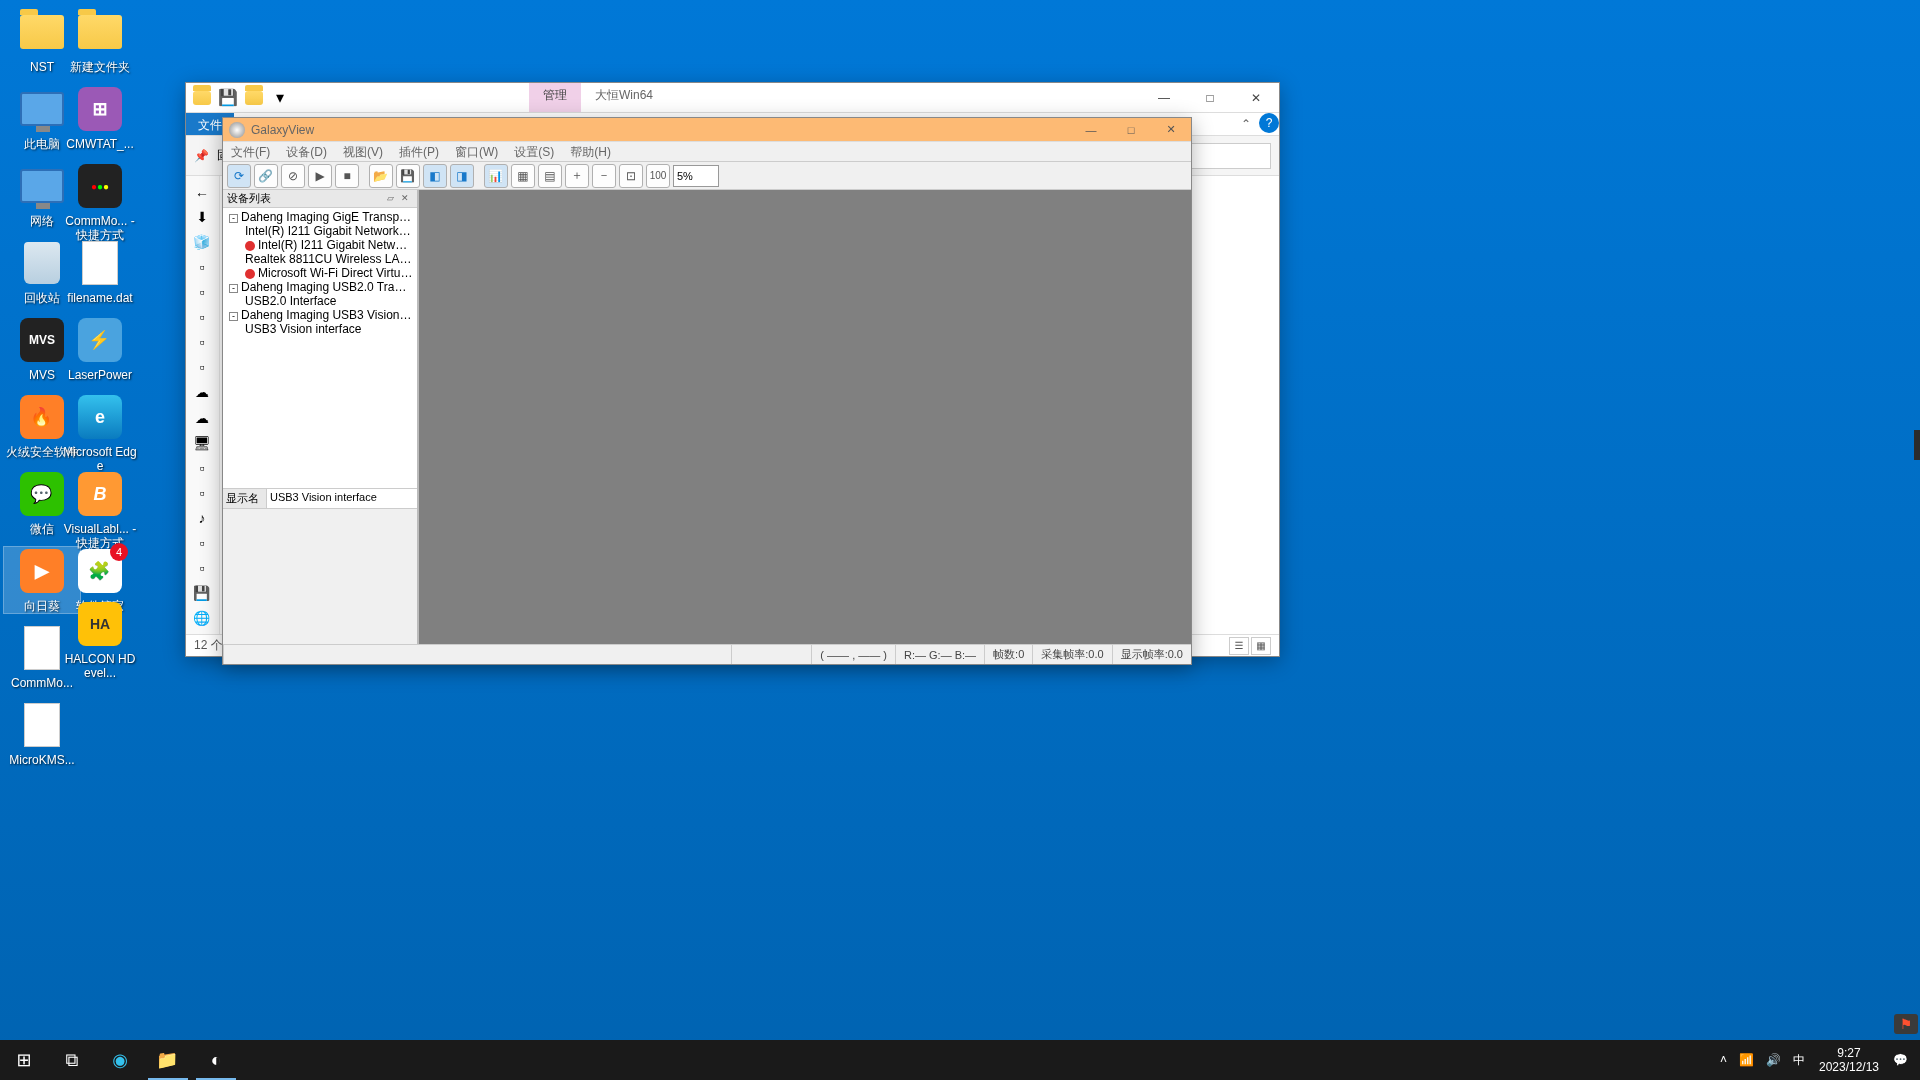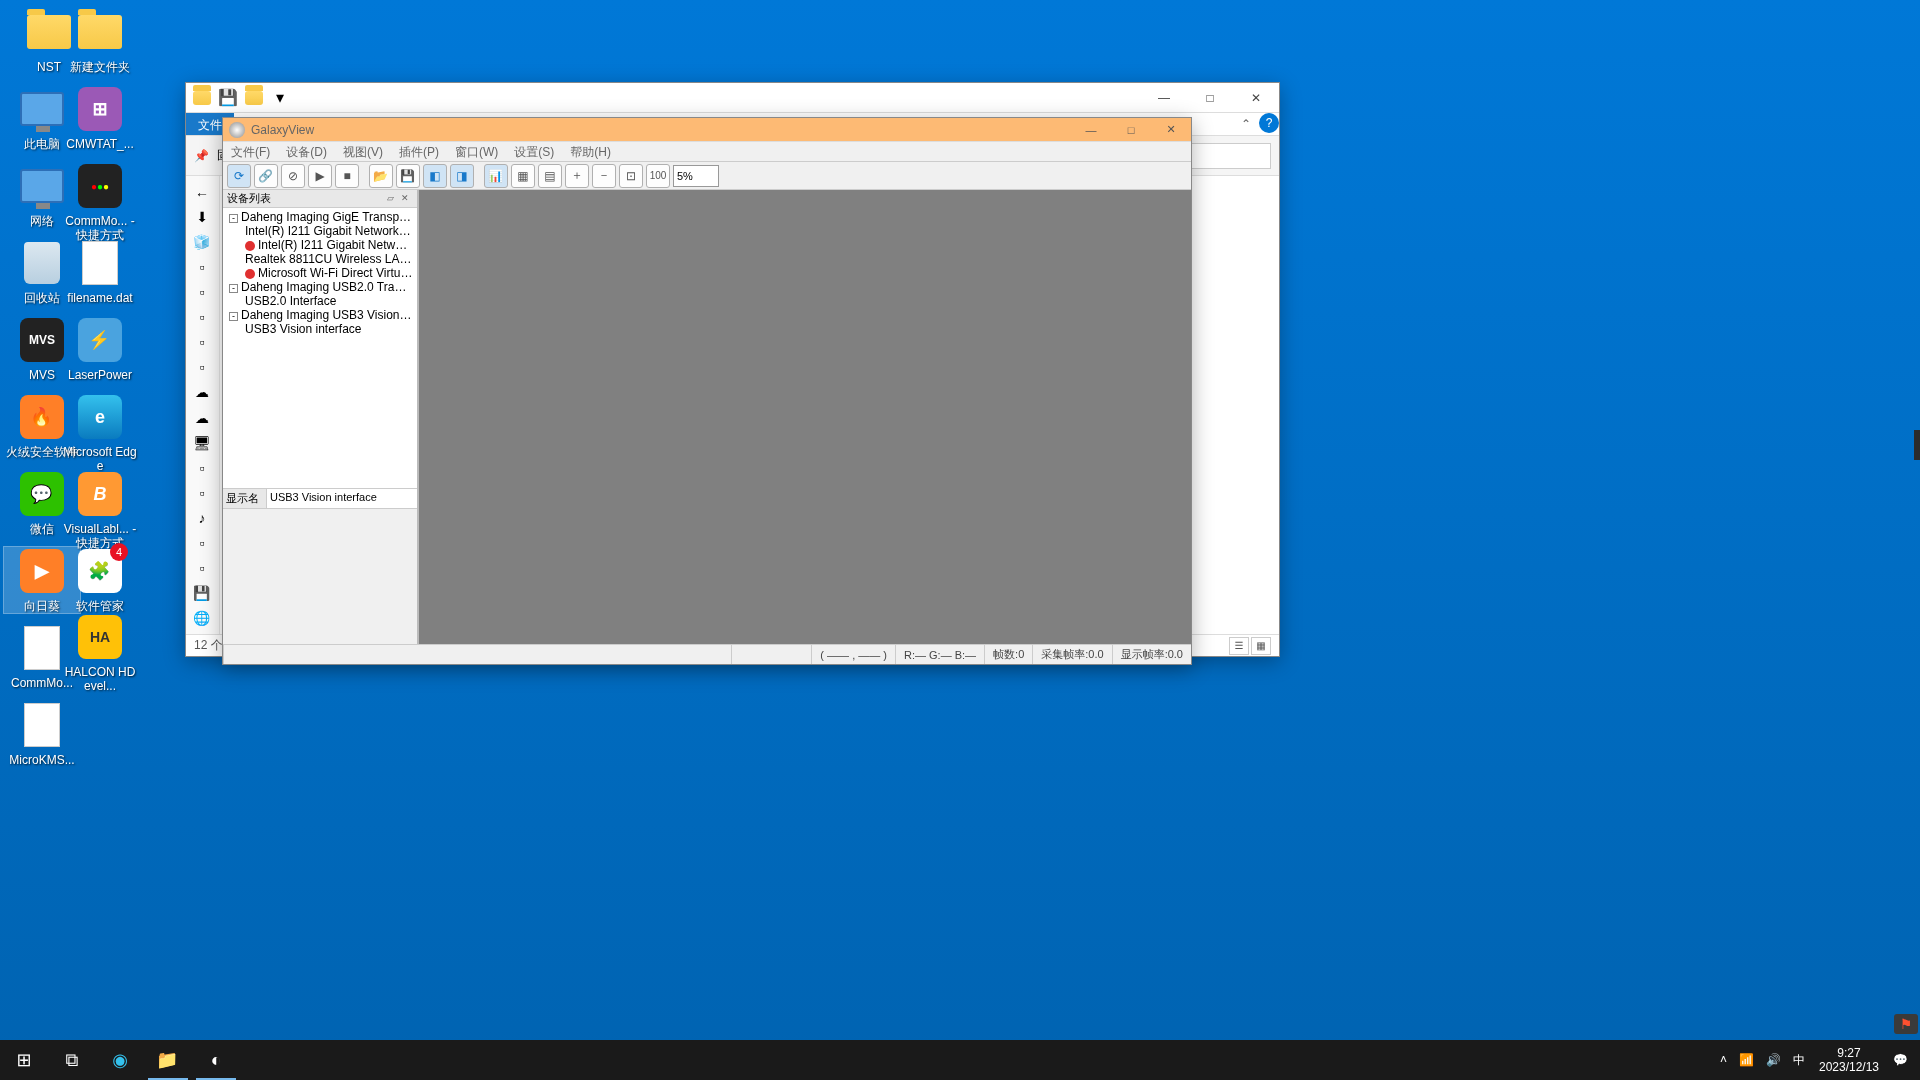--- a/index.html
+++ b/index.html
@@ -86,21 +86,21 @@
 
 
 .right-accent { position:absolute; right:0; top:430px; width:6px; height:30px; background:#2b2b2b; }
 .right-badge { position:absolute; right:2px; bottom:46px; width:24px; height:20px; background:#3a3a3a; color:#ff5030; font-size:14px; display:flex; align-items:center; justify-content:center; border-radius:3px; }
 </style>
 </head>
 <body>
 
 <div class="desktop">
 
-  <div class="desktop-icon" style="left:11px; top:8px;">
+  <div class="desktop-icon" style="left:4px; top:8px;">
       <div class="ic">
         <div class="folder-icon"></div>
       </div>
       <div class="lbl">NST</div>
     </div>
   <div class="desktop-icon" style="left:4px; top:85px;">
       <div class="ic">
         <div class="pc-icon"></div>
       </div>
       <div class="lbl">此电脑</div>
@@ -202,39 +202,45 @@
       <div class="lbl">VisualLabl...
 - 快捷方式</div>
     </div>
   <div class="desktop-icon" style="left:62px; top:547px;">
       <div class="ic" style="position:relative">
         <div class="app-sq" style="background:#fff;color:#ff9933">🧩</div>
         <div class="badge">4</div>
       </div>
       <div class="lbl">软件管家</div>
     </div>
-  <div class="desktop-icon" style="left:62px; top:613px;">
+  <div class="desktop-icon" style="left:62px; top:600px;">
       <div class="ic">
         <div class="app-sq" style="background:#ffc107;color:#333;font-size:14px">HA</div>
       </div>
       <div class="lbl">HALCON HDevel...</div>
     </div>
 </div>
 
 <div class="explorer">
   <div class="titlebar">
     <div class="title-icons">
       <div class="ti">
           <div class="folder-icon" style="width:18px;height:14px"></div>
         </div>
       <div class="ti">💾</div>
       <div class="ti">
           <div class="folder-icon" style="width:18px;height:14px"></div>
         </div>
       <div class="ti">▾</div>
+    </div>
+    <div class="tab-area">
+      <div style="flex:1"></div>
+      <div class="app-tab pink">管理</div>
+      <div class="title-text">大恒Win64</div>
+      <div style="flex:2"></div>
     </div>
     <div class="winbtns">
       <div class="winbtn">—</div>
       <div class="winbtn">□</div>
       <div class="winbtn close">✕</div>
     </div>
   </div>
   <div class="ribbon">
     <div class="rtab active">文件</div>
     <div class="rtab">主页</div>

